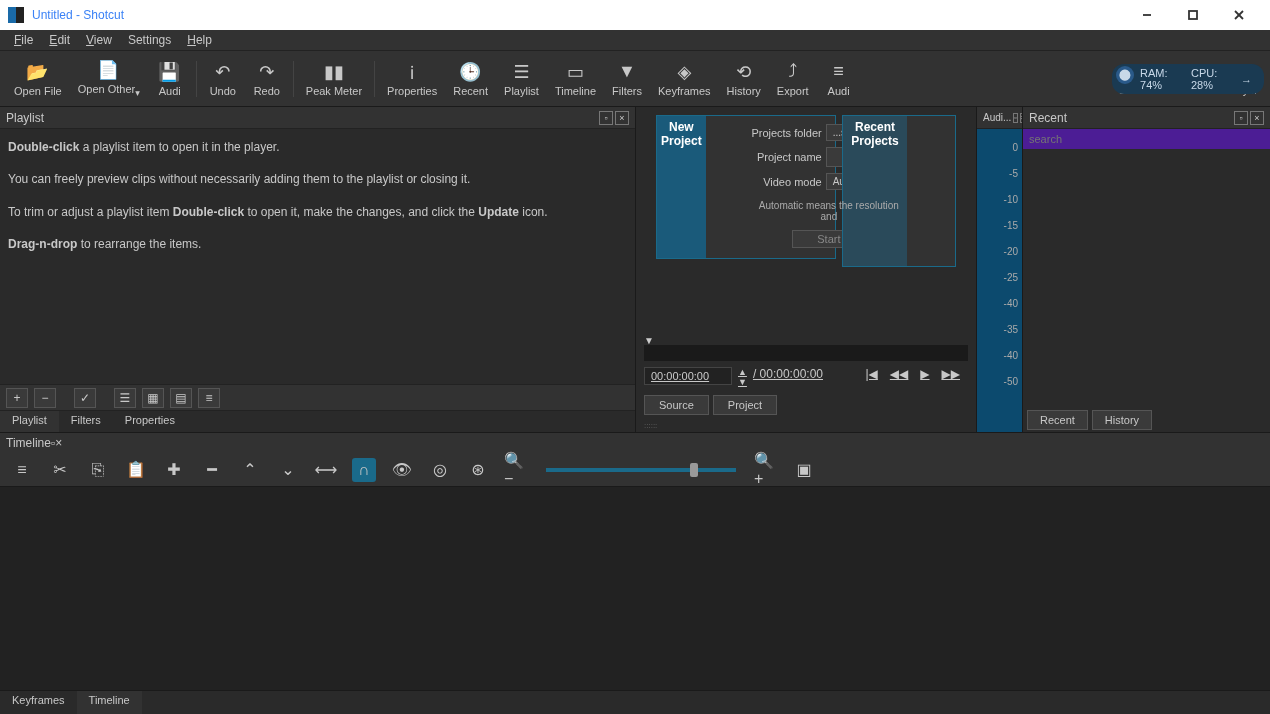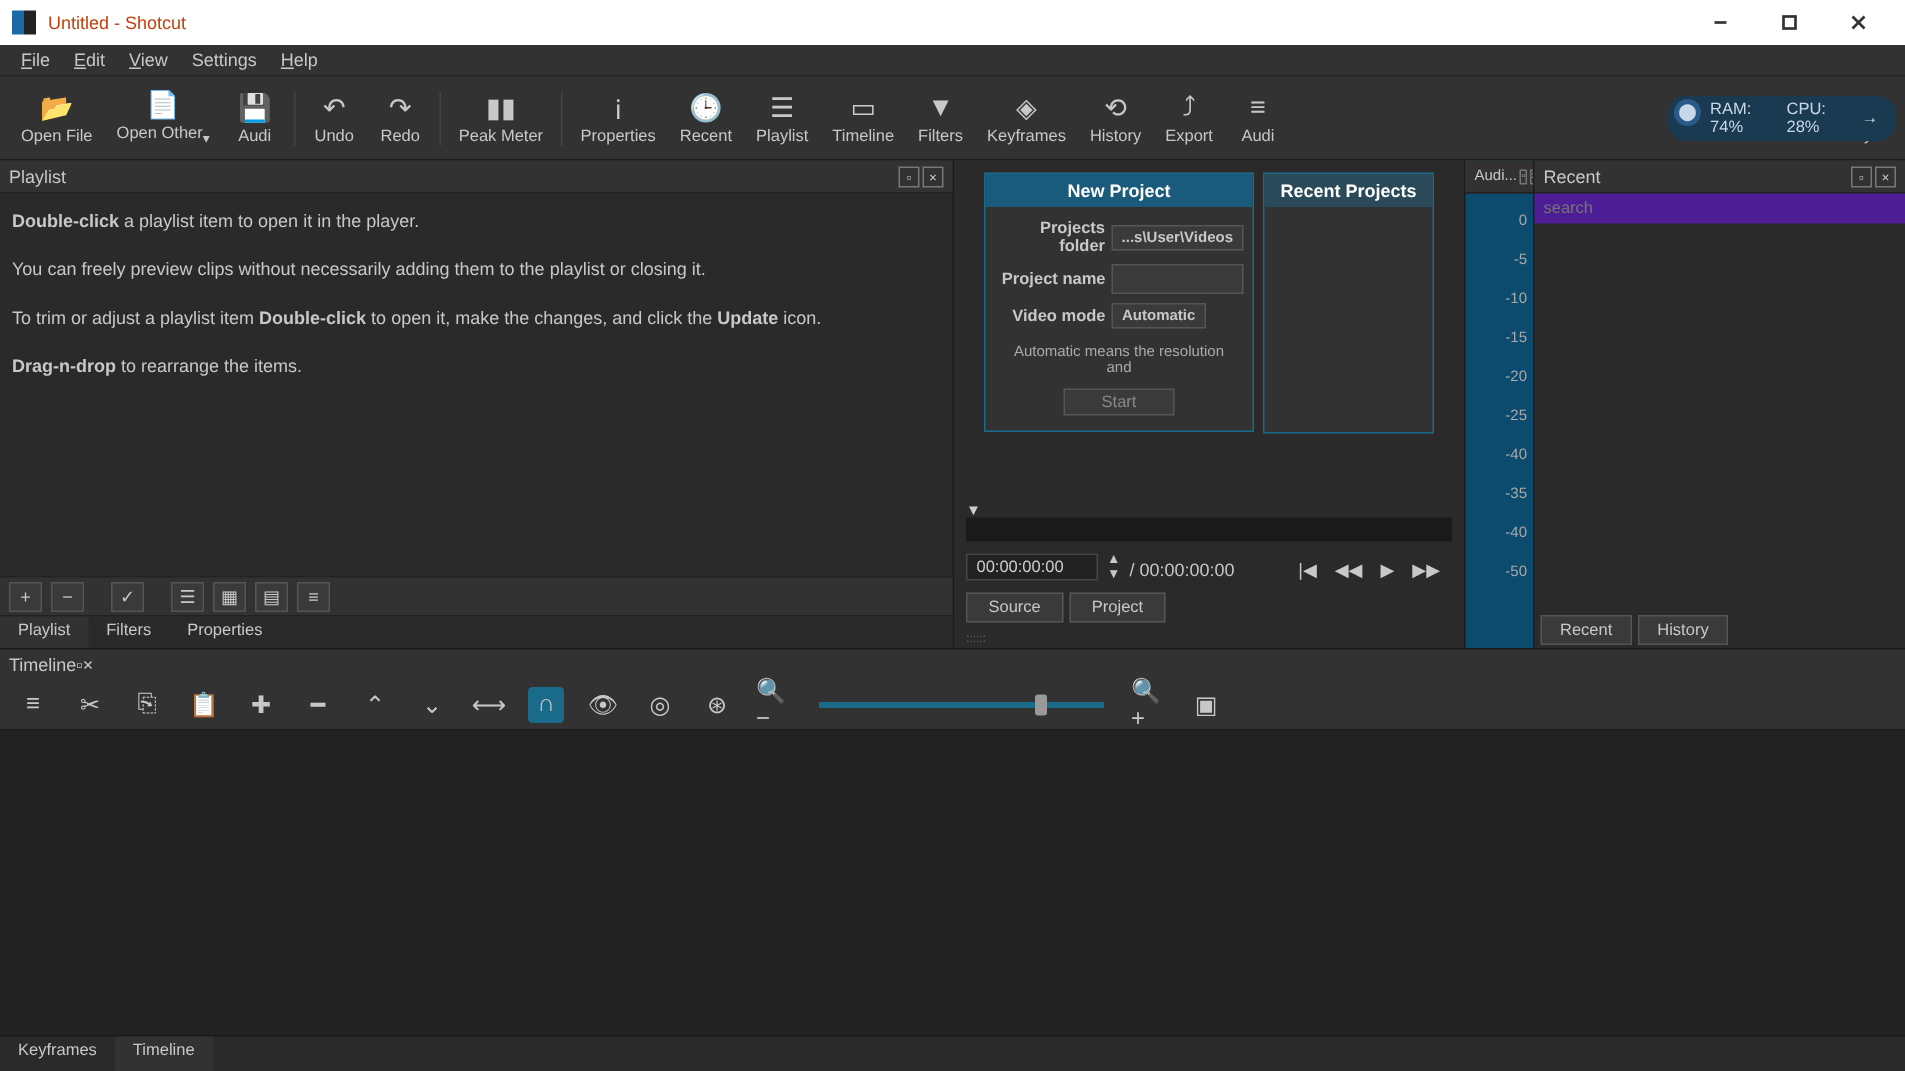--- a/index.html
+++ b/index.html
@@ -1,19 +1,19 @@
 <!DOCTYPE html>
 <html><head>
 <meta charset="utf-8">
 <style>
 * { margin: 0; padding: 0; box-sizing: border-box; font-family: "Segoe UI", Tahoma, sans-serif; }
 body { background: #2a2a2a; color: #c8c8c8; font-size: 12px; width: 1270px; height: 714px; overflow: hidden; display: flex; flex-direction: column; }
 
 
-.titlebar { height: 30px; background: #fff; display: flex; align-items: center; padding: 0 8px; color: #c2410c; }
+.titlebar { height: 30px; background: #fff; display: flex; align-items: center; padding: 0 8px; color: #3b82f6; }
 .titlebar .app-icon { width: 16px; height: 16px; background: linear-gradient(90deg, #1a6aa8 50%, #222 50%); margin-right: 8px; }
 .titlebar .title { flex: 1; font-size: 12px; }
 .titlebar .win-controls { display: flex; gap: 0; }
 .titlebar .win-btn { width: 46px; height: 30px; display: flex; align-items: center; justify-content: center; color: #333; }
 
 
 .menubar { height: 21px; background: #323232; display: flex; align-items: center; padding: 0 6px; border-bottom: 1px solid #222; }
 .menubar .menu-item { padding: 3px 8px; cursor: pointer; }
 .menubar .menu-item u { text-decoration: underline; }
 
@@ -44,33 +44,33 @@
 .playlist-body p { margin-bottom: 12px; }
 .playlist-tools { height: 26px; display: flex; align-items: center; gap: 6px; padding: 0 6px; background: #323232; border-top: 1px solid #222;}
 .sq-btn { width: 22px; height: 20px; background: #3a3a3a; border: 1px solid #555; display: flex; align-items: center; justify-content: center; font-size: 12px; cursor: pointer; }
 .playlist-tabs { height: 22px; display: flex; background: #2a2a2a; border-top: 1px solid #222;}
 .tab { padding: 3px 12px; font-size: 11px; cursor: pointer; }
 .tab.active { background: #323232; }
 
 
 .preview-panel { flex: 1; background: #2a2a2a; display: flex; flex-direction: column; padding: 0; }
 .project-area { flex: 1; display: flex; gap: 6px; padding: 8px; align-items: flex-start; justify-content: center;}
-.project-box { border: 1px solid #1a6a8a; background: #323232; width: 180px; display: flex; flex-direction: column;}
+.project-box { border: 1px solid #1a6a8a; background: #323232; width: 180px; display: flex; flex-direction: row; gap: 36px;}
 .project-box.recent { width: 114px; }
 .proj-header { background: #1a5a7a; color: #fff; text-align: center; padding: 4px; font-size: 12px; font-weight: 600; }
 .proj-header.dim { background: #2a4a5a; }
 .proj-body { padding: 8px 6px; font-size: 11px; }
-.proj-row { display: flex; align-items: center; margin-bottom: 6px; gap: 4px; font-weight: bold; }
+.proj-row { display: flex; align-items: center; margin-bottom: 6px; gap: 4px; }
 .proj-row label { width: 74px; text-align: right; font-size: 11px; }
 .fld { flex: 1; background: #3a3a3a; border: 1px solid #555; padding: 2px 4px; font-size: 10px; height: 20px; display:flex;align-items:center;}
 .btn-select { background: #3a3a3a; border: 1px solid #555; padding: 2px 6px; font-size: 10px; cursor: pointer;}
 .auto-desc { font-size: 10px; text-align: center; color: #aaa; padding: 4px 6px; position: relative;}
 .start-btn { display: block; margin: 4px auto 2px; padding: 2px 24px; background: #3a3a3a; border: 1px solid #555; color: #888; font-size: 11px;}
 
-.timecode-row { display: flex; align-items: flex-end; gap: 6px; padding: 4px 8px; }
+.timecode-row { display: flex; align-items: flex-start; gap: 6px; padding: 4px 8px; text-decoration: underline; }
 .tc-input { background: #222; border: 1px solid #444; padding: 2px 6px; font-size: 11px; color: #ccc; width: 88px;}
 .transport { display: flex; gap: 12px; margin-left: auto; padding-right: 8px;}
 .transport span { cursor: pointer; font-size: 12px;}
 .src-proj-tabs { display: flex; gap: 4px; padding: 4px 8px;}
 .src-proj-tabs .tab { background: #3a3a3a; border: 1px solid #555; padding: 3px 14px; }
 
 
 .audio-panel { width: 46px; border-left: 1px solid #1a1a1a; background: #0c4a6e;}
 .meter-scale { padding: 6px 4px; font-size: 10px; color: #aaa; text-align: right; line-height: 2.6;}
 

